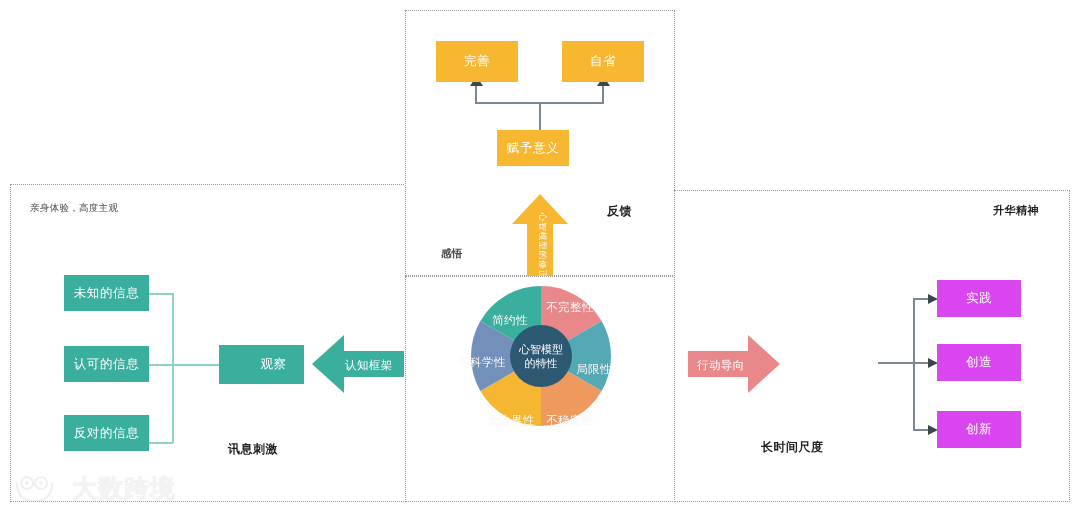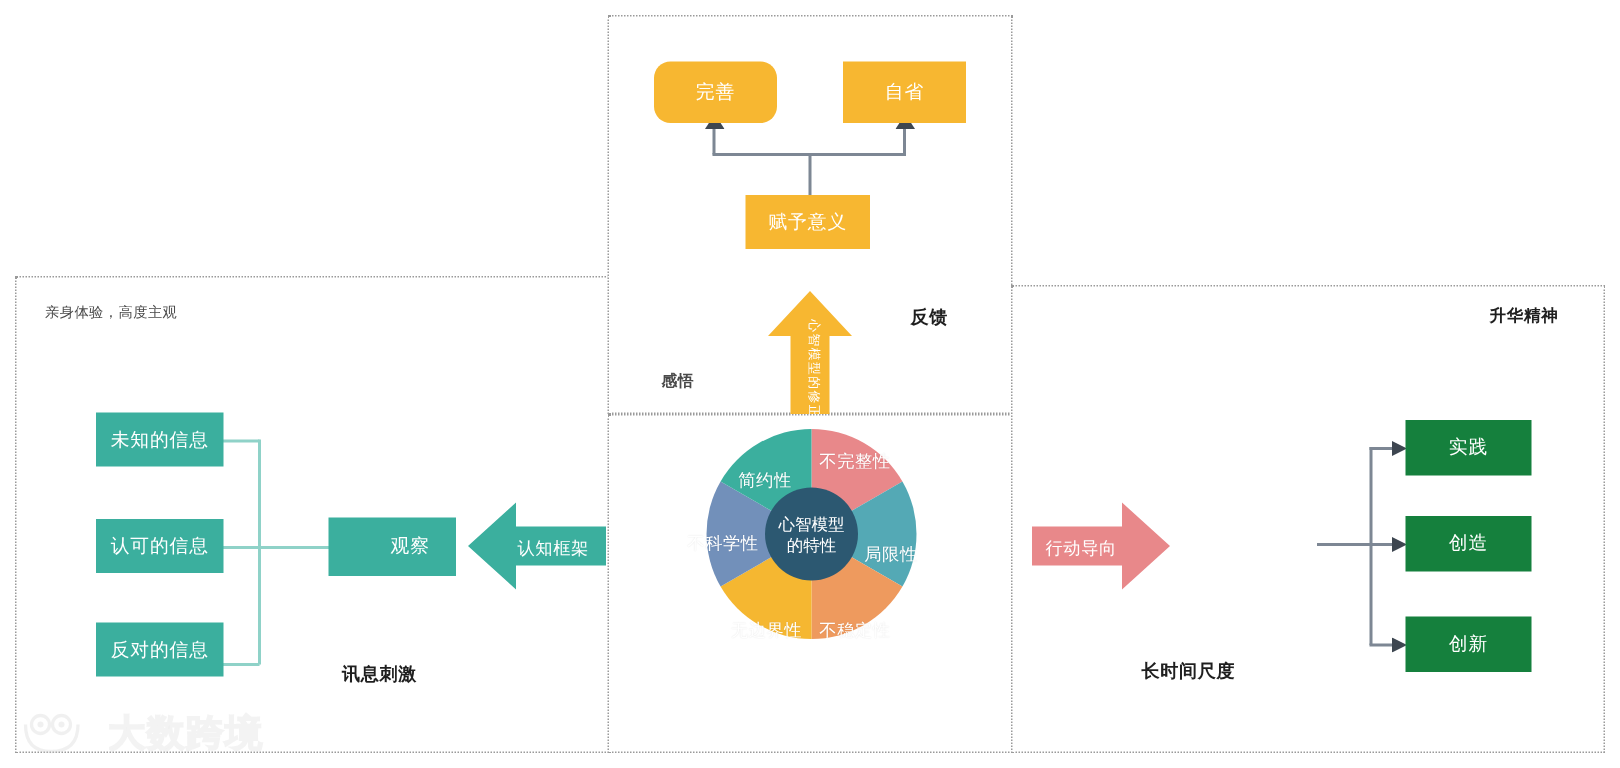--- a/index.html
+++ b/index.html
@@ -39,21 +39,21 @@
     align-items: center;
     justify-content: center;
     color: #ffffff;
     font-size: 12.5px;
     letter-spacing: .6px;
     white-space: nowrap;
     line-height: 1;
   }
   .teal { background: #3BAF9E; }
   .orange { background: #F7B731; }
-  .red { background: #15803d; }
+  .red { background: #d946ef; }
 
   .conn { position: absolute; background: #7d8794; }
   .conn-teal { position: absolute; background: #8fd2c8; }
 
   .arrow-left, .arrow-right, .arrow-up { position: absolute; }
   .arrow-label {
     position: absolute;
     color: #ffffff;
     font-size: 11.5px;
     white-space: nowrap;
@@ -150,27 +150,27 @@
   <div class="conn" style="left:475px; top:102px; width:129px; height:2px;"></div>
   <div class="conn" style="left:475px; top:82px; width:2px; height:21px;"></div>
   <div class="conn" style="left:602px; top:82px; width:2px; height:21px;"></div>
   <svg style="position:absolute; left:470px; top:76px;" width="13" height="10" viewBox="0 0 13 10">
     <path d="M6.5,0 L13,10 L0,10 Z" fill="#3d4650"></path>
   </svg>
   <svg style="position:absolute; left:597px; top:76px;" width="13" height="10" viewBox="0 0 13 10">
     <path d="M6.5,0 L13,10 L0,10 Z" fill="#3d4650"></path>
   </svg>
 
-  <div class="node orange" style="left:436px; top:41px; width:82px; height:41px;border-radius:11px;">
+  <div class="node orange" style="left:436px; top:41px; width:82px; height:41px;">
     <span>完善</span>
   </div>
   <div class="node orange" style="left:562px; top:41px; width:82px; height:41px;">
     <span>自省</span>
   </div>
-  <div class="node orange" style="left:497px; top:130px; width:83px; height:36px;">
+  <div class="node orange" style="left:497px; top:130px; width:72px; height:36px;">
     <span>赋予意义</span>
   </div>
 
   <svg class="arrow-up" style="left:512px; top:194px;" width="56" height="82" viewBox="0 0 56 82">
     <path d="M28,0 L56,30 L41,30 L41,82 L15,82 L15,30 L0,30 Z" fill="#F7B731"></path>
   </svg>
   <div class="arrow-label-vert" style="left:508px; top:240px; width:68px; text-align:center;">心智模型的修正</div>
 
   <div class="panel" style="left:405px; top:276px; width:270px; height:226px;"></div>
 

